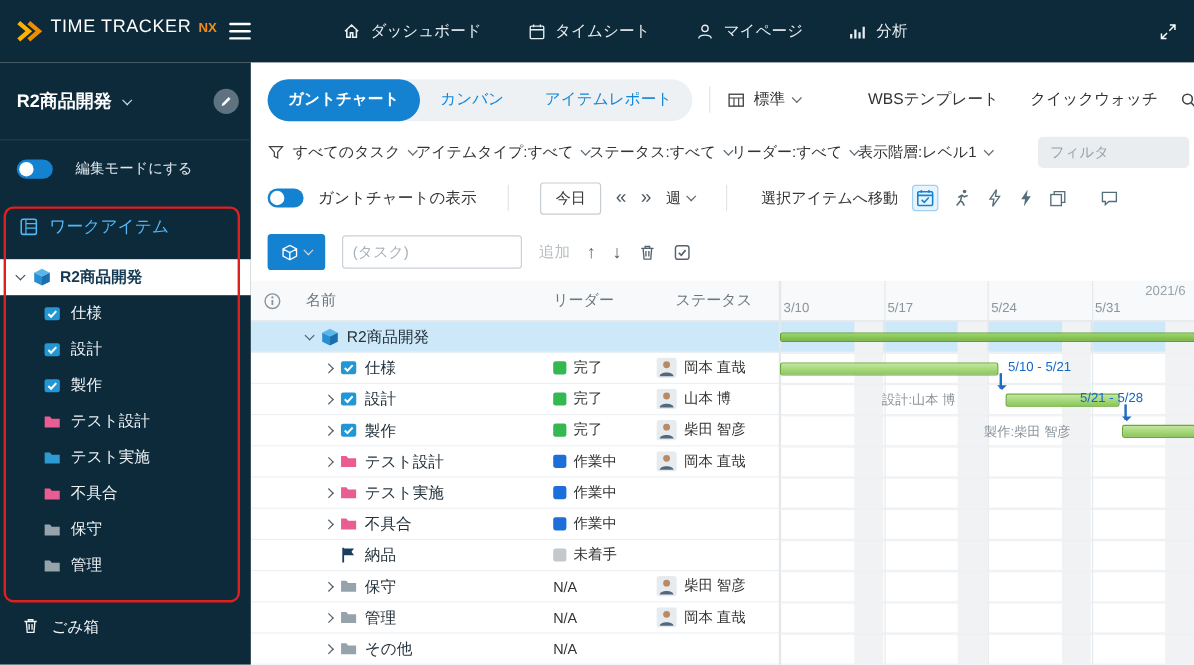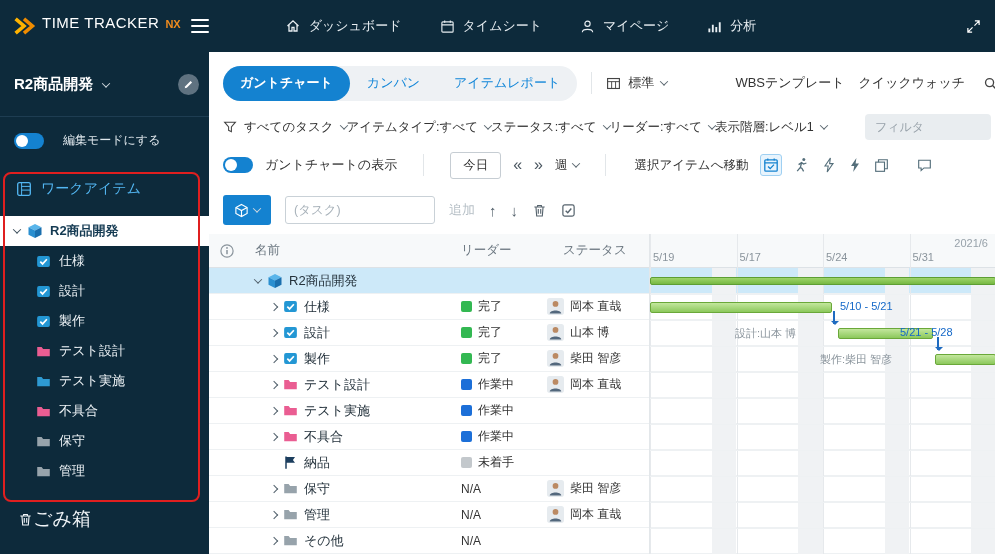--- a/index.html
+++ b/index.html
@@ -34,31 +34,31 @@
 .sb-divider{position:absolute;top:64px;left:0;right:0;height:1px;background:#1e3d52}
 .sb-toggle-row{position:absolute;top:80px;left:14px;display:flex;align-items:center;gap:19px}
 .toggle{display:inline-flex;width:30px;height:16px;border-radius:8px;background:#1482d0;position:relative;cursor:pointer;flex:0 0 auto}
 .toggle .knob{position:absolute;left:2px;top:2px;width:12px;height:12px;border-radius:50%;background:#fff}
 .sb-toggle-label{font-size:12px;color:#dfe7ec}
 .sb-wi-header{position:absolute;top:128px;left:16px;display:flex;align-items:center;gap:9px;color:#53b7f3;font-size:14px;cursor:pointer}
 #tree{position:absolute;top:164px;left:0;right:0}
 .tree-root{height:30px;background:#fff;display:flex;align-items:center;gap:7px;padding-left:14px;color:#143a52;font-size:13px;font-weight:bold;cursor:pointer}
 .tree-item{height:30px;display:flex;align-items:center;gap:8px;padding-left:36px;color:#eef3f6;font-size:13px;cursor:pointer}
 .red-annotation{position:absolute;top:120px;left:3px;width:197px;height:330px;border:2px solid #e01f1f;border-radius:8px;pointer-events:none;z-index:60}
-.sb-trash{position:absolute;bottom:22px;left:18px;display:flex;align-items:center;gap:0;font-size:19px;color:#f0f4f7;cursor:pointer}
+.sb-trash{position:absolute;bottom:22px;left:18px;display:flex;gap:10px;font-size:13px;color:#f0f4f7;cursor:pointer}
 
 
 #main{position:absolute;left:209px;top:52px;width:786px;height:502px;background:#fff}
 .tabs-row{height:52px;display:flex;align-items:center;padding:10px 0 0 14px}
 .tab-group{display:inline-flex;align-items:center;background:#eef1f4;border-radius:18px;height:35px}
 .tab{font-size:13px;color:#1286d8;padding:0 17px;height:35px;display:flex;align-items:center;cursor:pointer;white-space:nowrap}
 .tab.active{background:#1482d0;color:#fff;border-radius:18px;font-weight:bold}
 .vsep{width:1px;height:22px;background:#e2e6e9;margin:0 14px;flex:0 0 auto}
 .view-select{display:flex;align-items:center;gap:7px;font-size:13px;color:#333;cursor:pointer}
-.tab-links{margin-left:auto;display:flex;align-items:center;gap:14px;font-size:13px;color:#333}
+.tab-links{margin-left:auto;display:flex;align-items:center;gap:26px;font-size:13px;color:#333}
 .tab-link{cursor:pointer;white-space:nowrap}
 .search-btn{margin:0 -3px 0 18px;color:#444;cursor:pointer}
 
 .filters-row{height:40px;display:flex;align-items:center;padding:6px 0 0 14px;}
 .f-item{display:flex;align-items:center;gap:7px;font-size:12.5px;color:#333;cursor:pointer;white-space:nowrap}
 .f-search{margin-left:auto;margin-right:4px;position:relative;width:126px;height:26px;background:#e9edf0;border-radius:4px;flex:0 0 auto}
 .f-search input{width:100%;height:100%;background:transparent;border:none;outline:none;padding:0 26px 0 10px;font-size:12px;color:#707a84;font-family:inherit}
 .f-search input::placeholder{color:#98a2aa}
 
 .toolbar-row{height:42px;display:flex;align-items:center;padding-left:14px;gap:12px}
@@ -690,21 +690,21 @@
           <div class="cell c-status">
             <span class="st-txt">N/A</span>
           </div>
           <div class="cell c-leader"></div>
         </div>
       </div>
     <div id="gantt-layer">
         <div class="ghead-bg"></div>
         <div class="gwe" style="left:61.8px;width:24.7px"></div>
         <div class="gline" style="left:0.0px"></div>
-        <div class="gdate" style="left:3.0px">5/19</div>
+        <div class="gdate" style="left:3.0px">3/10</div>
         <div class="gwe" style="left:148.3px;width:24.7px"></div>
         <div class="gline" style="left:86.5px"></div>
         <div class="gdate" style="left:89.5px">5/17</div>
         <div class="gwe" style="left:234.8px;width:24.7px"></div>
         <div class="gline" style="left:173.0px"></div>
         <div class="gdate" style="left:176.0px">5/24</div>
         <div class="gwe" style="left:321.3px;width:24.7px"></div>
         <div class="gline" style="left:259.5px"></div>
         <div class="gdate" style="left:262.5px">5/31</div>
         <div class="gmonth">2021/6</div>

